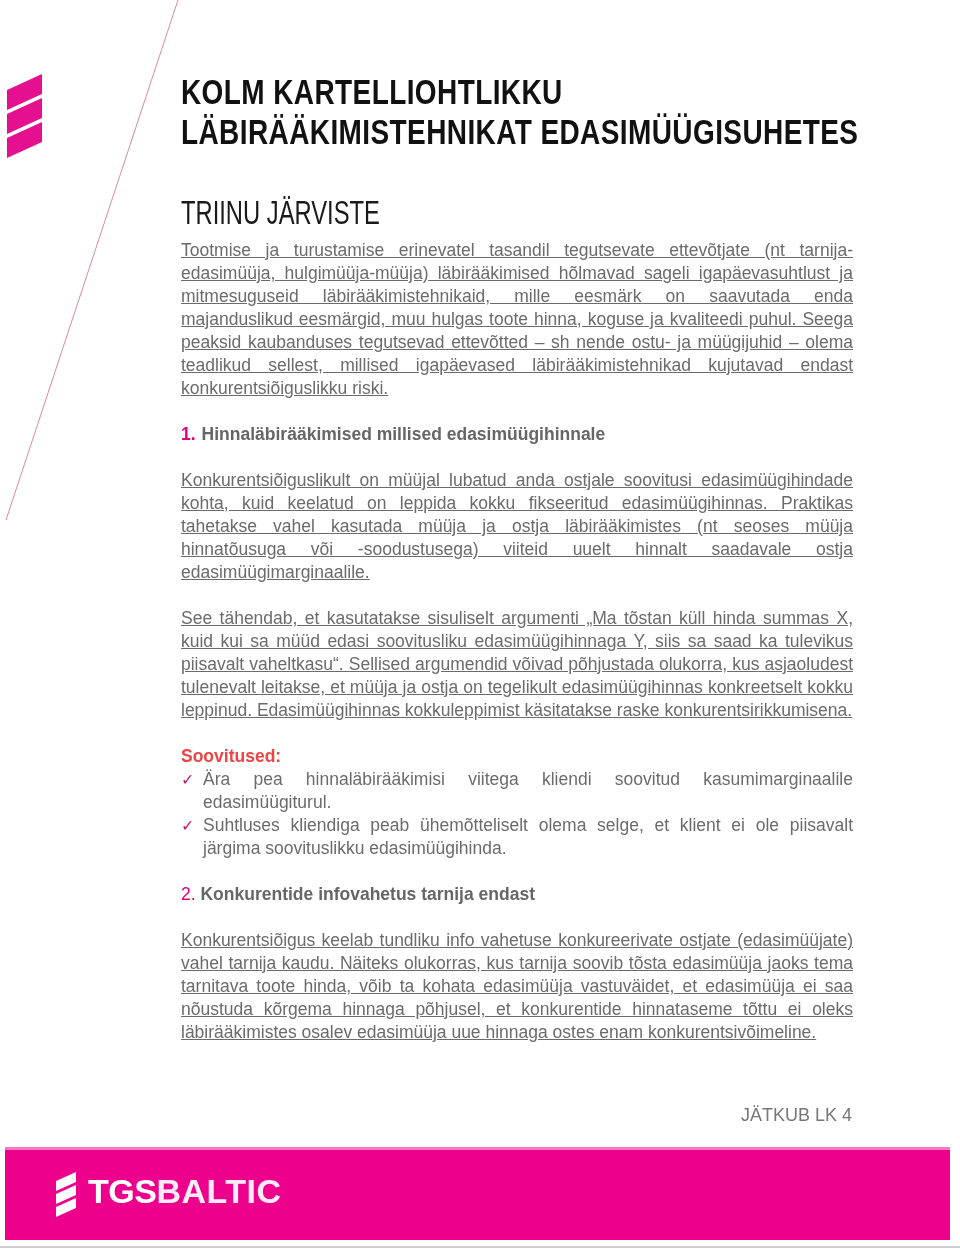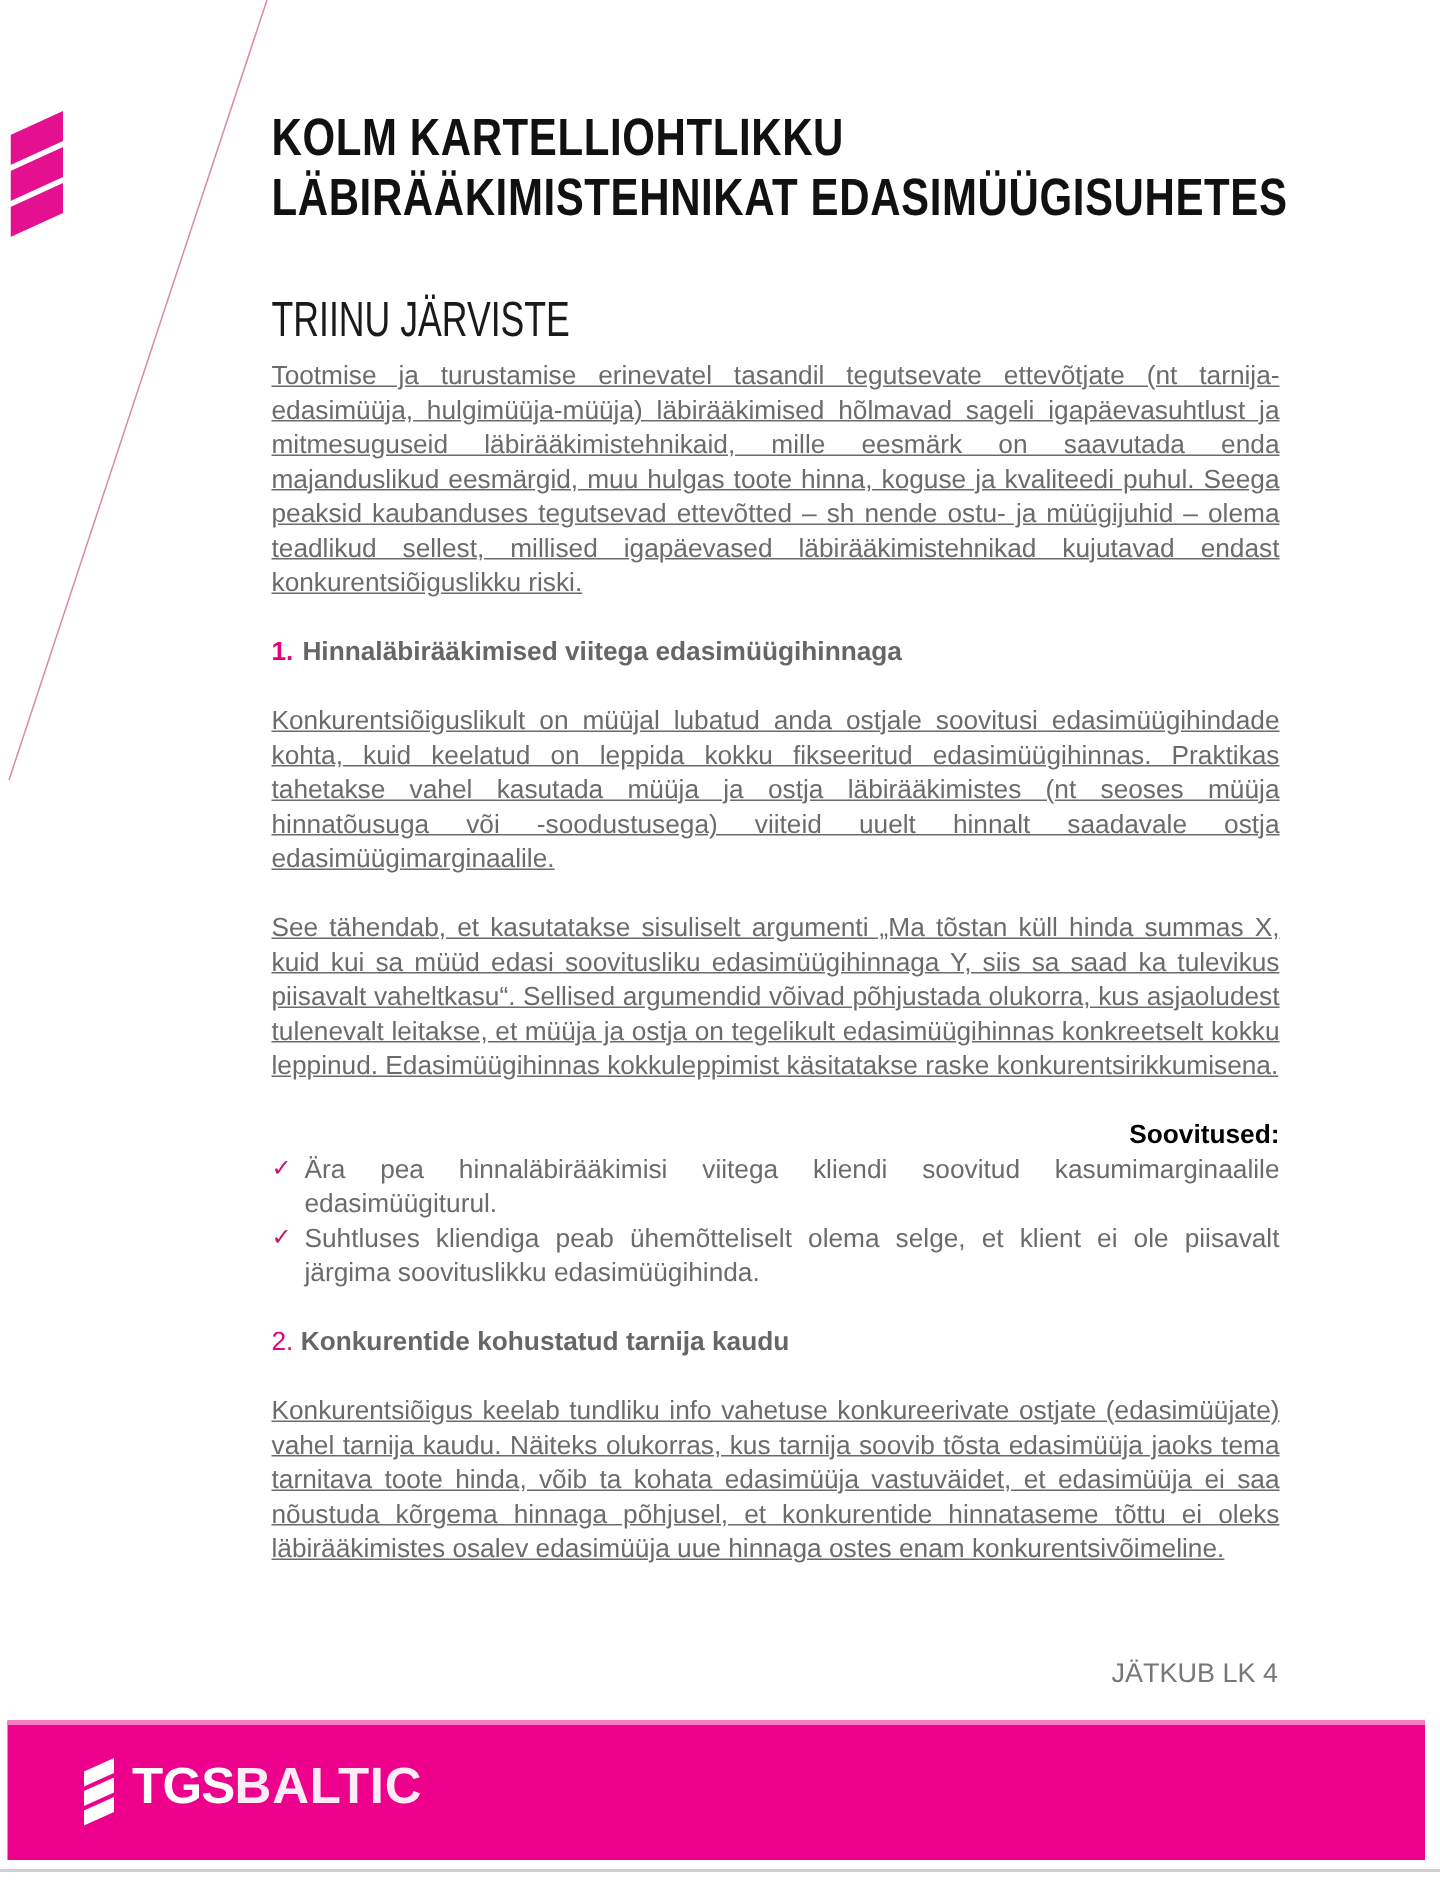--- a/index.html
+++ b/index.html
@@ -30,21 +30,21 @@
   .body {
     position: absolute; left: 181px; top: 239px; width: 672px;
     font-family: "Liberation Sans", sans-serif;
     font-size: 17.5px; line-height: 23px; color: #6b6b6b;
   }
   .para { text-align: justify; margin: 0; text-decoration: underline; }
   .gap { height: 23px; }
   .heading { font-weight: bold; color: #666666; margin: 0; }
   .num { color: #e4007c; font-weight: normal; }
   .num1 { color: #e4007c; font-weight: bold; margin-right: 6px; }
-  .sub { font-weight: bold; color: #000000; margin: 0; text-align: right; }
+  .sub { font-weight: bold; color: #ef4444; margin: 0; }
   ul.recs { list-style: none; margin: 0; padding: 0; }
   ul.recs li { position: relative; padding-left: 22px; text-align: justify; }
   .check {
     position: absolute; left: 0; top: 0; color: #c2186d; font-size: 16px;
   }
   .continue {
     position: absolute; right: 108px; top: 1105px;
     font-size: 18px; color: #777777; white-space: nowrap;
   }
   .footer-band {
@@ -79,21 +79,21 @@
   <div>LÄBIRÄÄKIMISTEHNIKAT EDASIMÜÜGISUHETES</div>
 </div>
 
 <div class="author">TRIINU JÄRVISTE</div>
 
 <div class="body">
   <p class="para">Tootmise ja turustamise erinevatel tasandil tegutsevate ettevõtjate (nt tarnija-edasimüüja, hulgimüüja-müüja) läbirääkimised hõlmavad sageli igapäevasuhtlust ja mitmesuguseid läbirääkimistehnikaid, mille eesmärk on saavutada enda majanduslikud eesmärgid, muu hulgas toote hinna, koguse ja kvaliteedi puhul. Seega peaksid kaubanduses tegutsevad ettevõtted – sh nende ostu- ja müügijuhid – olema teadlikud sellest, millised igapäevased läbirääkimistehnikad kujutavad endast konkurentsiõiguslikku riski.</p>
   <div class="gap"></div>
 
   <p class="heading">
-    <span class="num1">1.</span><span>Hinnaläbirääkimised viitega edasimüügihinnaga</span>
+    <span class="num1">1.</span><span>Hinnaläbirääkimised millised edasimüügihinnale</span>
   </p>
   <div class="gap"></div>
   <p class="para">Konkurentsiõiguslikult on müüjal lubatud anda ostjale soovitusi edasimüügihindade kohta, kuid keelatud on leppida kokku fikseeritud edasimüügihinnas. Praktikas tahetakse vahel kasutada müüja ja ostja läbirääkimistes (nt seoses müüja hinnatõusuga või -soodustusega) viiteid uuelt hinnalt saadavale ostja edasimüügimarginaalile.</p>
   <div class="gap"></div>
   <p class="para">See tähendab, et kasutatakse sisuliselt argumenti „Ma tõstan küll hinda summas X, kuid kui sa müüd edasi soovitusliku edasimüügihinnaga Y, siis sa saad ka tulevikus piisavalt vaheltkasu“. Sellised argumendid võivad põhjustada olukorra, kus asjaoludest tulenevalt leitakse, et müüja ja ostja on tegelikult edasimüügihinnas konkreetselt kokku leppinud. Edasimüügihinnas kokkuleppimist käsitatakse raske konkurentsirikkumisena.</p>
   <div class="gap"></div>
 
   <p class="sub">Soovitused:</p>
   <ul class="recs">
     <li>
@@ -101,21 +101,21 @@
       <span>Ära pea hinnaläbirääkimisi viitega kliendi soovitud kasumimarginaalile edasimüügiturul.</span>
     </li>
     <li>
       <span class="check">✓</span>
       <span>Suhtluses kliendiga peab ühemõtteliselt olema selge, et klient ei ole piisavalt järgima soovituslikku edasimüügihinda.</span>
     </li>
   </ul>
   <div class="gap"></div>
 
   <p class="heading">
-    <span class="num">2.</span> <span>Konkurentide kohustatud tarnija kaudu</span>
+    <span class="num">2.</span> <span>Konkurentide infovahetus tarnija endast</span>
   </p>
   <div class="gap"></div>
   <p class="para">Konkurentsiõigus keelab tundliku info vahetuse konkureerivate ostjate (edasimüüjate) vahel tarnija kaudu. Näiteks olukorras, kus tarnija soovib tõsta edasimüüja jaoks tema tarnitava toote hinda, võib ta kohata edasimüüja vastuväidet, et edasimüüja ei saa nõustuda kõrgema hinnaga põhjusel, et konkurentide hinnataseme tõttu ei oleks läbirääkimistes osalev edasimüüja uue hinnaga ostes enam konkurentsivõimeline.</p>
 </div>
 
 <div class="continue">JÄTKUB LK 4</div>
 
 <div class="footer-band"></div>
 <div class="bottom-rule"></div>
 

